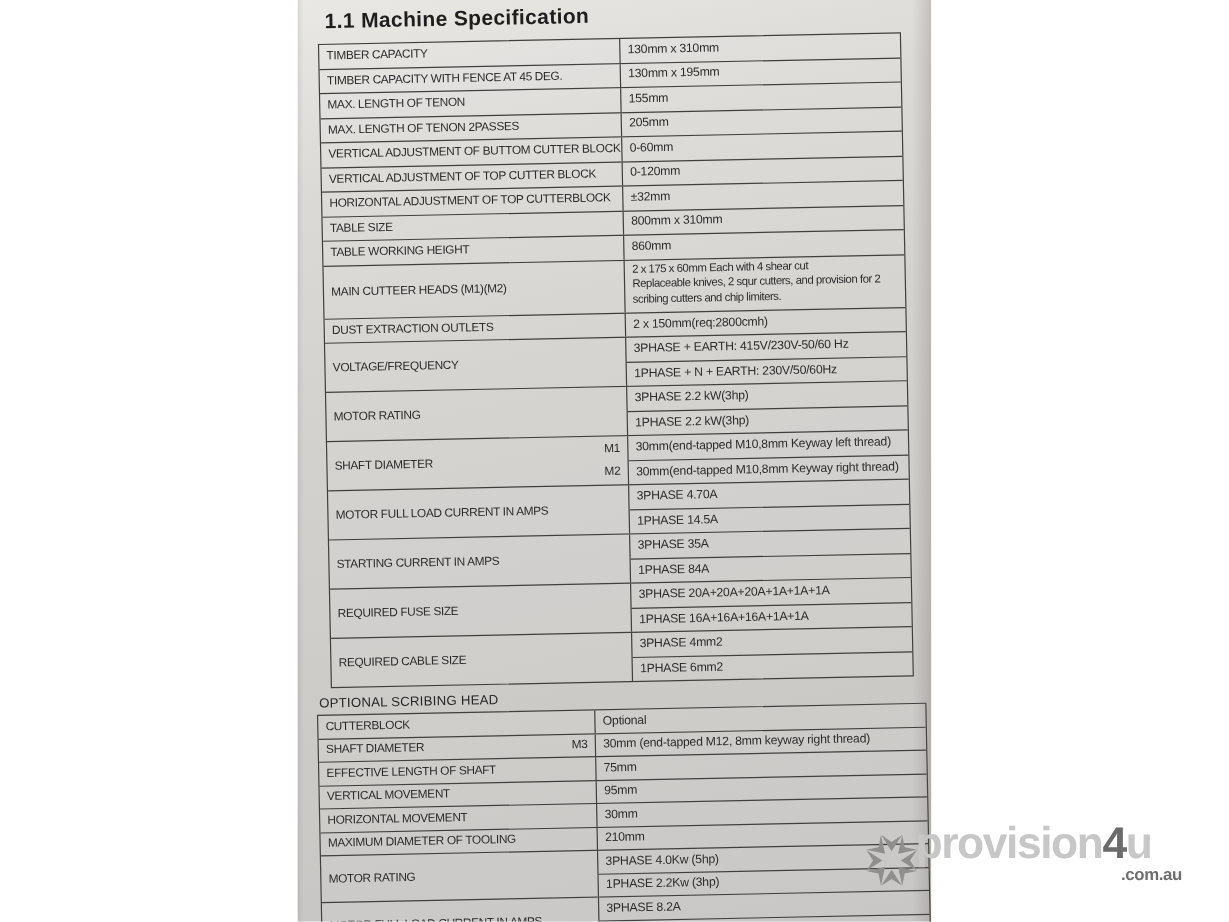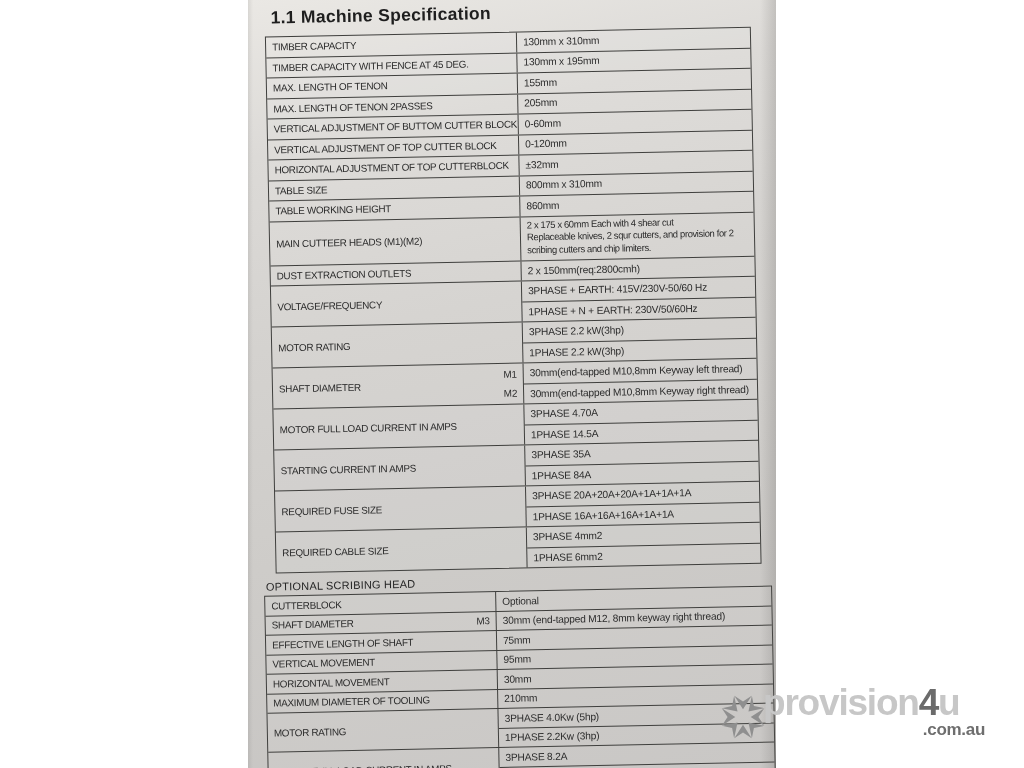--- a/index.html
+++ b/index.html
@@ -65,21 +65,21 @@
   .watermark{position:absolute;left:716px;top:684px;width:300px;height:80px;}
   .wm-icon{position:absolute;left:0;top:6px;}
   .wm-text{
     position:absolute;left:47px;top:0;width:222px;text-align:left;
     font-weight:700;font-size:37px;letter-spacing:-1.2px;line-height:1.0;white-space:nowrap;
   }
   .wm-light{color:#c7c7c7;}
   .wm-dark{color:#6b6b6b;}
   .wm-domain{
     position:absolute;left:47px;top:36px;width:222px;text-align:right;
-    font-weight:700;font-size:17px;letter-spacing:-0.3px;color:#6e6e6e;
+    font-weight:700;font-size:14px;letter-spacing:-0.3px;color:#6e6e6e;
   }
 </style>
 </head>
 <body>
 
 <div class="paper">
   <div class="content">
     <div class="doc-title">1.1 Machine Specification</div>
 
     <div class="spec-table t1">

